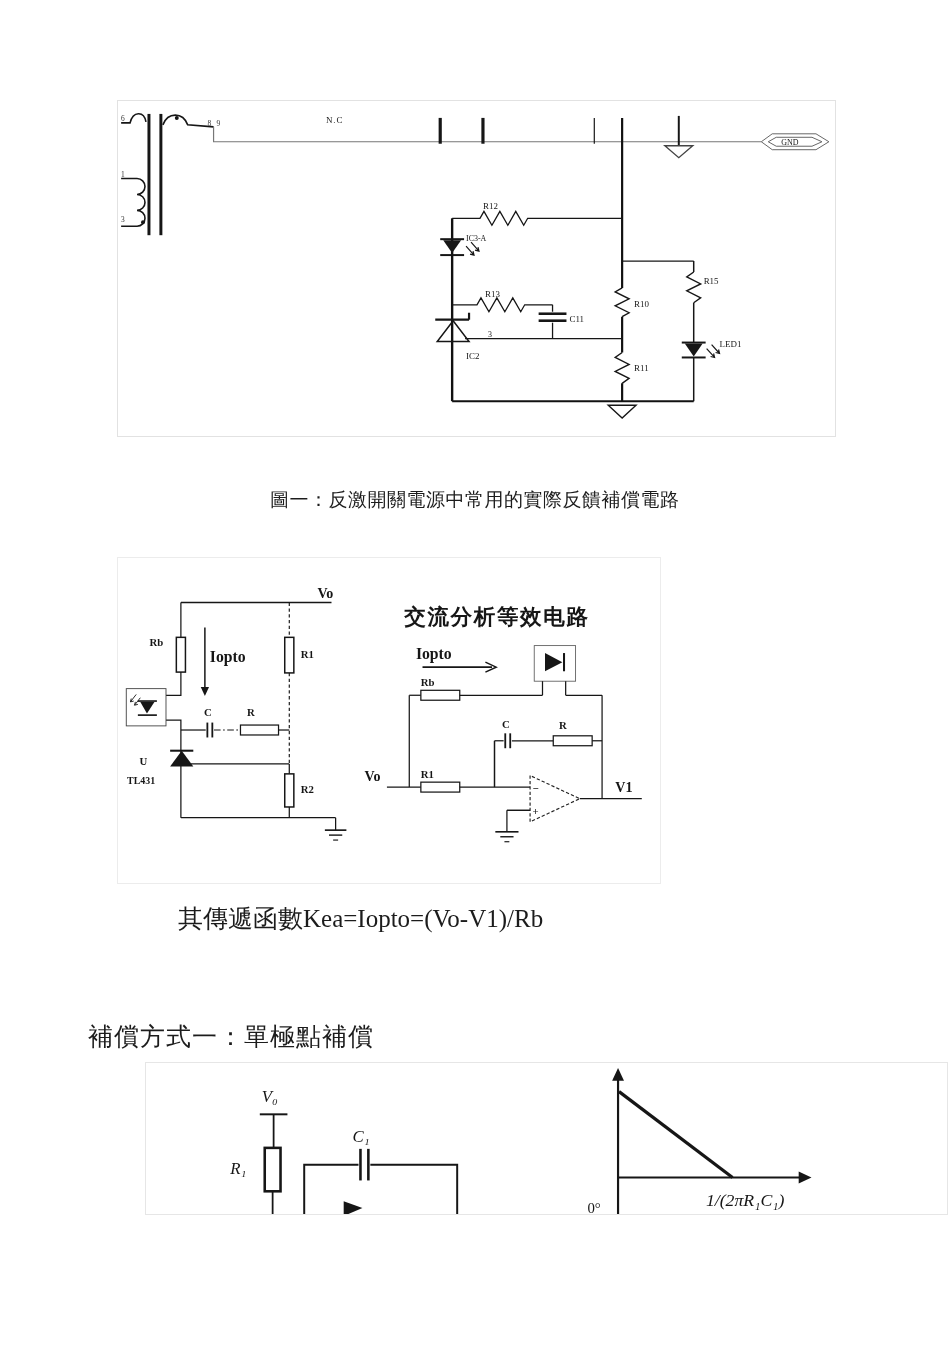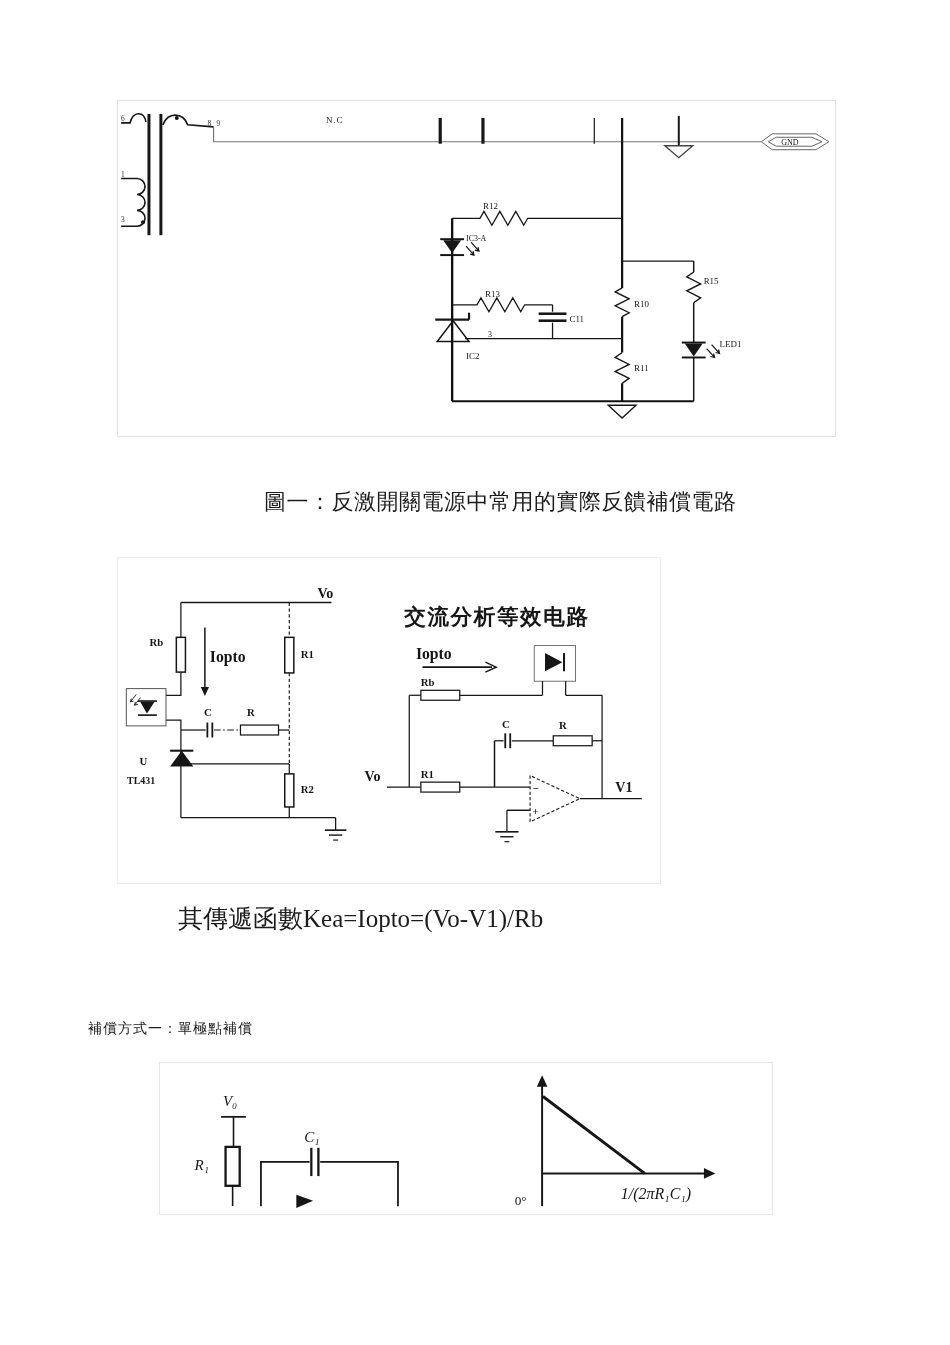--- a/index.html
+++ b/index.html
@@ -3,23 +3,23 @@
 <meta charset="utf-8">
 <style>
   html,body{margin:0;padding:0;background:#fff;}
   #page{
     position:relative;width:950px;height:1345px;background:#ffffff;overflow:hidden;
     font-family:"Liberation Serif", serif;color:#1b1b1b;
   }
   .fig{position:absolute;background:#fff;box-sizing:border-box;border:1px solid #e2e2e2;overflow:hidden;}
   .fig svg{display:block;width:100%;height:100%;}
   .textline{position:absolute;white-space:pre;font-family:"Liberation Serif", serif;color:#1c1c1c;}
-  #caption1{left:264px;top:487px;font-size:22px;letter-spacing:0.5px;}
+  #caption1{left:270px;top:487px;font-size:19px;letter-spacing:0.5px;}
   #transfer{left:178px;top:902px;font-size:25px;}
-  #heading{left:88px;top:1020px;font-size:14px;letter-spacing:1px;font-family:Liberation Mono, monospace;}
+  #heading{left:88px;top:1020px;font-size:25px;letter-spacing:1px;font-family:Liberation Mono, monospace;}
   
   text{font-family:"Liberation Serif", serif;fill:#161616;}
   .lbl9{font-size:9px;}
   .lbl8{font-size:8px;}
   .pin{font-size:7.5px;fill:#333;}
   .b13{font-size:13px;font-weight:bold;}
   .b17{font-size:17px;font-weight:bold;}
   .b19{font-size:19px;font-weight:bold;}
   .b12{font-size:12px;font-weight:bold;}
   .t26{font-size:26px;font-weight:bold;letter-spacing:2px;}
@@ -252,21 +252,21 @@
         <line x1="558" y1="258" x2="633" y2="258" stroke="#161616" stroke-width="1.5"></line>
         <text class="b17" x="601" y="250">V1</text>
       </g>
     </svg>
   </div>
 
   <div class="textline" id="transfer">其傳遞函數Kea=Iopto=(Vo-V1)/Rb</div>
 
   <div class="textline" id="heading">補償方式一：單極點補償</div>
 
-  <div class="fig" id="fig3" style="left:159px;top:1062px;width:614px;height:153px;border-color:#e6e6e6;padding-left:24px;">
+  <div class="fig" id="fig3" style="left:145px;top:1062px;width:803px;height:153px;border-color:#e6e6e6;">
     <svg viewBox="0 0 665 153">
 
       <g>
         <text class="it17" x="44" y="40">V₀</text>
         <line x1="42" y1="52" x2="70" y2="52" stroke="#161616" stroke-width="2"></line>
         <line x1="56" y1="52" x2="56" y2="86" stroke="#161616" stroke-width="1.8"></line>
         <rect x="47" y="86" width="16" height="44" fill="#fff" stroke="#161616" stroke-width="2.6"></rect>
         <text class="it17" x="12" y="112">R₁</text>
         <line x1="55" y1="130" x2="55" y2="153" stroke="#161616" stroke-width="1.8"></line>
 

